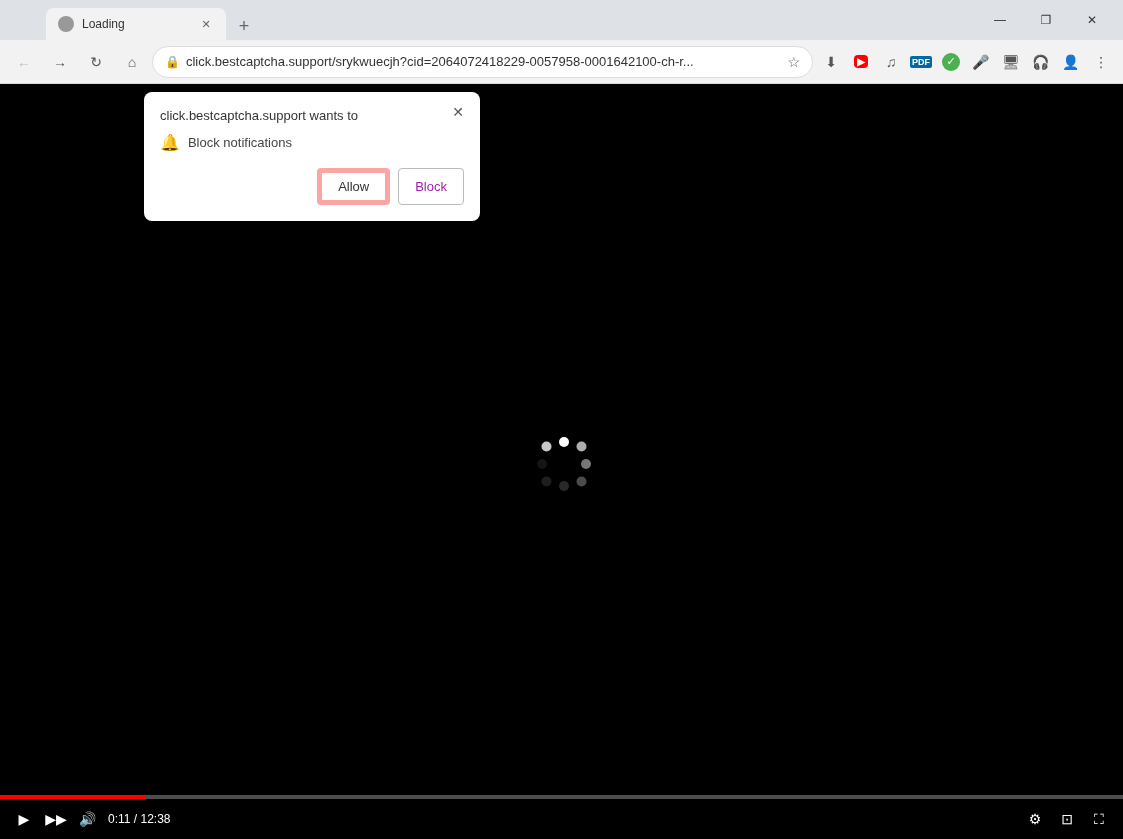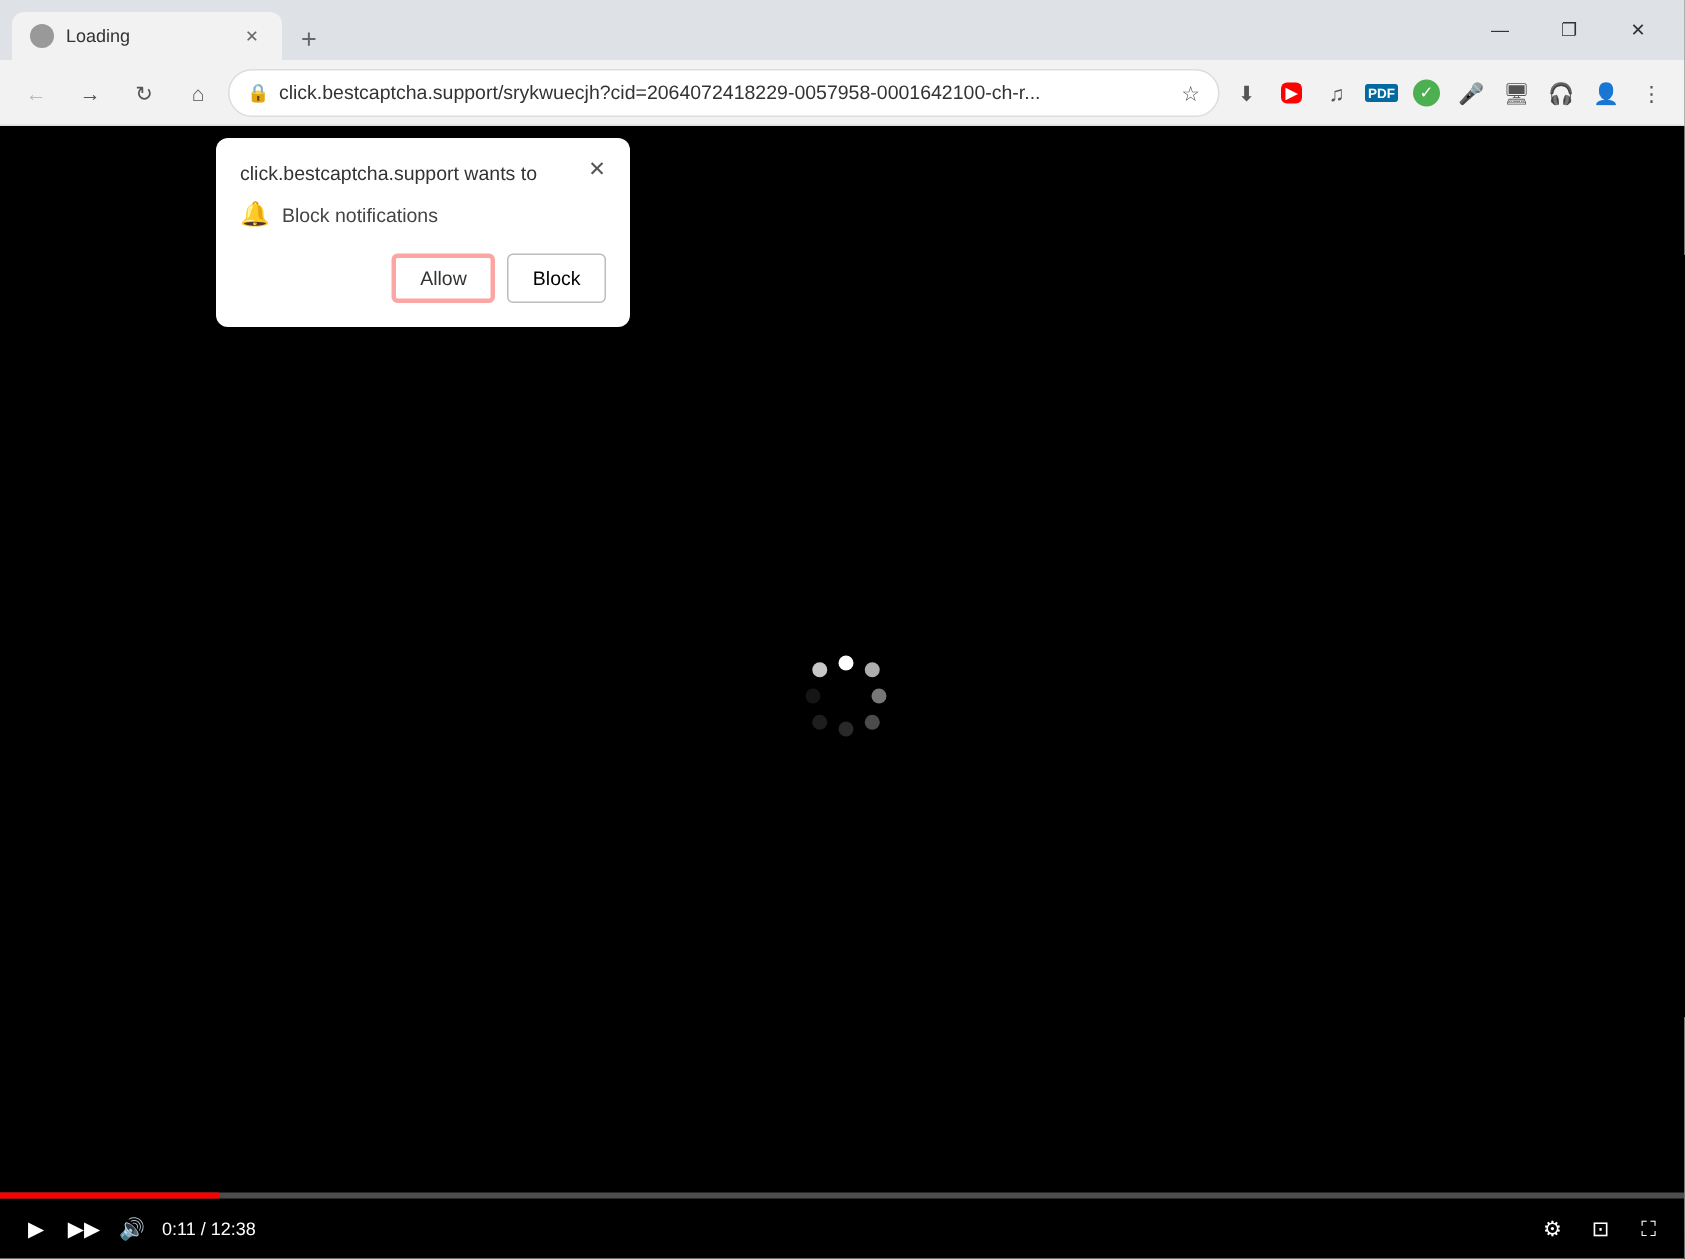--- a/index.html
+++ b/index.html
@@ -15,20 +15,21 @@
       display: flex;
       align-items: center;
       padding: 0 8px;
       user-select: none;
     }
     .tab-bar {
       display: flex;
       align-items: flex-end;
       height: 100%;
       flex: 1;
+      margin-left: 38px;
     }
     .tab {
       display: flex;
       align-items: center;
       background: #f2f2f2;
       border-radius: 8px 8px 0 0;
       padding: 0 12px;
       height: 32px;
       min-width: 180px;
       max-width: 240px;
@@ -172,21 +173,21 @@
     }
     .spinner {
       width: 60px; height: 60px;
       position: relative;
     }
 
     
     .notification-popup {
       position: absolute;
       top: 8px; left: 144px;
-      width: 276px;
+      width: 336px;
       background: #fff;
       border-radius: 8px;
       box-shadow: 0 4px 20px rgba(0,0,0,0.3);
       padding: 16px;
       z-index: 100;
     }
     .popup-close {
       position: absolute;
       top: 10px; right: 12px;
       width: 20px; height: 20px;
@@ -210,35 +211,35 @@
       margin-bottom: 16px;
     }
     .popup-bell { font-size: 16px; color: #333; }
     .popup-actions {
       display: flex;
       gap: 8px;
       justify-content: flex-end;
     }
     .btn-allow {
       padding: 6px 16px;
-      border: 3px solid #fca5a5;
+      border: 5px solid #fca5a5;
       border-radius: 4px;
       background: #fff;
       font-size: 13px;
       cursor: pointer;
       color: #333;
     }
     .btn-block {
       padding: 6px 16px;
       border: 1px solid #bbb;
       border-radius: 4px;
       background: #fff;
       font-size: 13px;
       cursor: pointer;
-      color: #000000;
+      color: #a21caf;
     }
 
     
     .ext-yt { background: #f00; color: #fff; border-radius: 4px; font-size: 10px; font-weight: bold; padding: 1px 3px; }
     .ext-pdf { background: #0369a1; color: #fff; border-radius: 2px; font-size: 9px; font-weight: bold; padding: 1px 2px; }
     .ext-green { background: #4caf50; color: #fff; border-radius: 50%; width: 18px; height: 18px; display: flex; align-items: center; justify-content: center; font-size: 11px; }
   </style>
 </head>
 <body>
 

